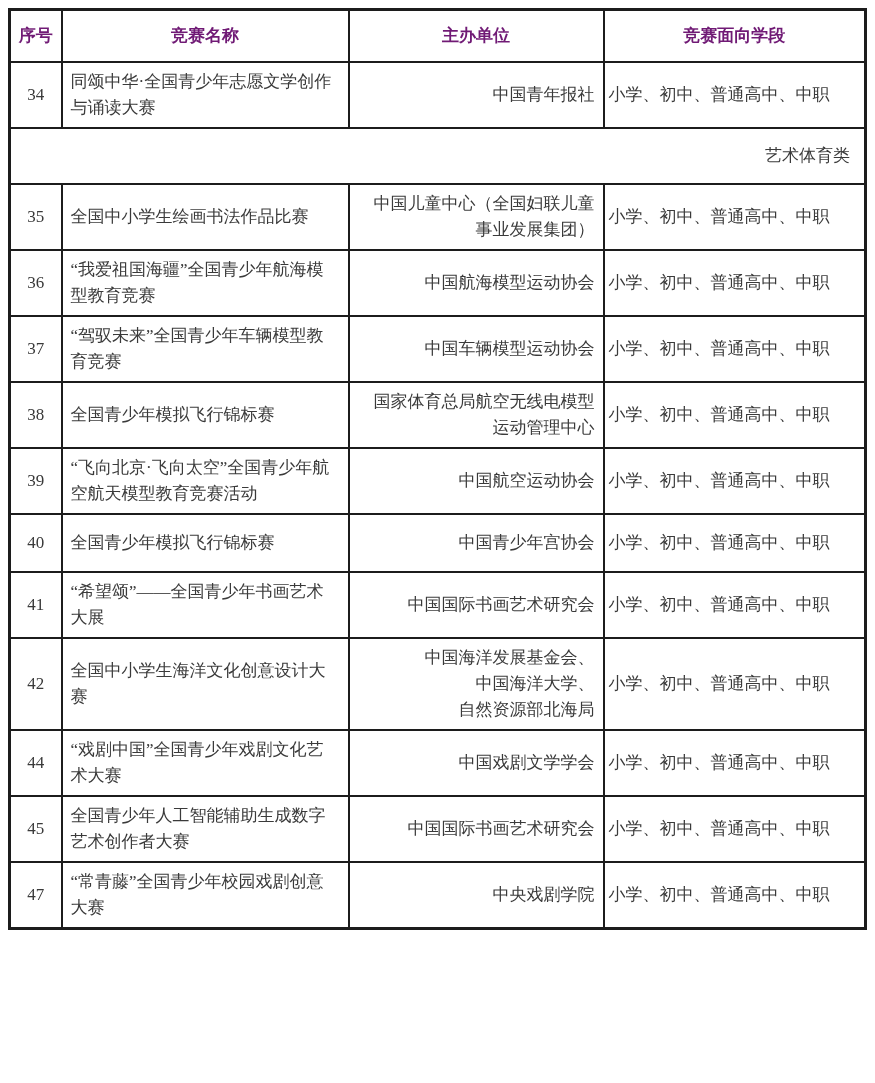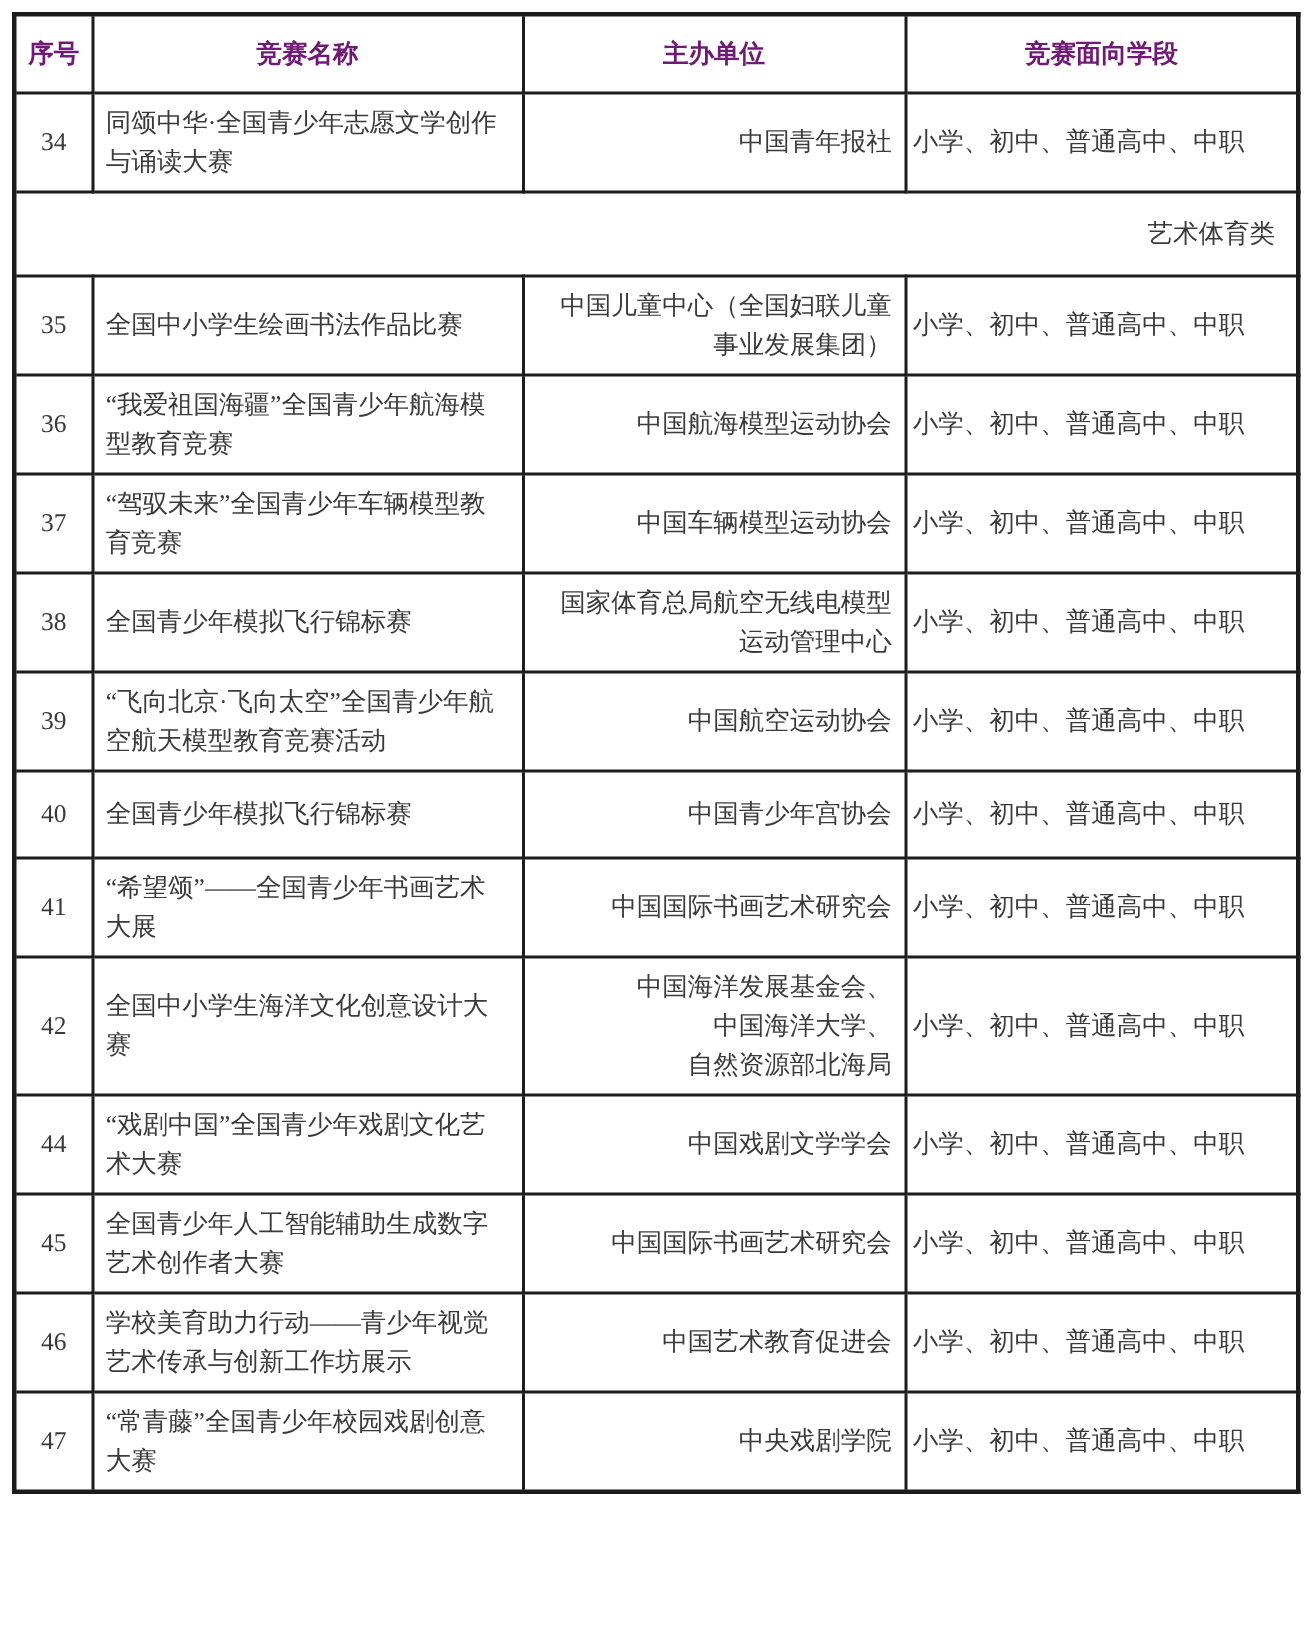--- a/index.html
+++ b/index.html
@@ -166,26 +166,20 @@
     <td class="c-stage">小学、初中、普通高中、中职</td>
   </tr>
 
   <tr>
     <td class="c-no">45</td>
     <td class="c-name">全国青少年人工智能辅助生成数字艺术创作者大赛</td>
     <td class="c-org">中国国际书画艺术研究会</td>
     <td class="c-stage">小学、初中、普通高中、中职</td>
   </tr>
 
-  <tr>
-    <td class="c-no">46</td>
-    <td class="c-name">学校美育助力行动——青少年视觉艺术传承与创新工作坊展示</td>
-    <td class="c-org">中国艺术教育促进会</td>
-    <td class="c-stage">小学、初中、普通高中、中职</td>
-  </tr>
 
   <tr>
     <td class="c-no">47</td>
     <td class="c-name">“常青藤”全国青少年校园戏剧创意大赛</td>
     <td class="c-org">中央戏剧学院</td>
     <td class="c-stage">小学、初中、普通高中、中职</td>
   </tr>
 </tbody>
   </table>
 </div>

